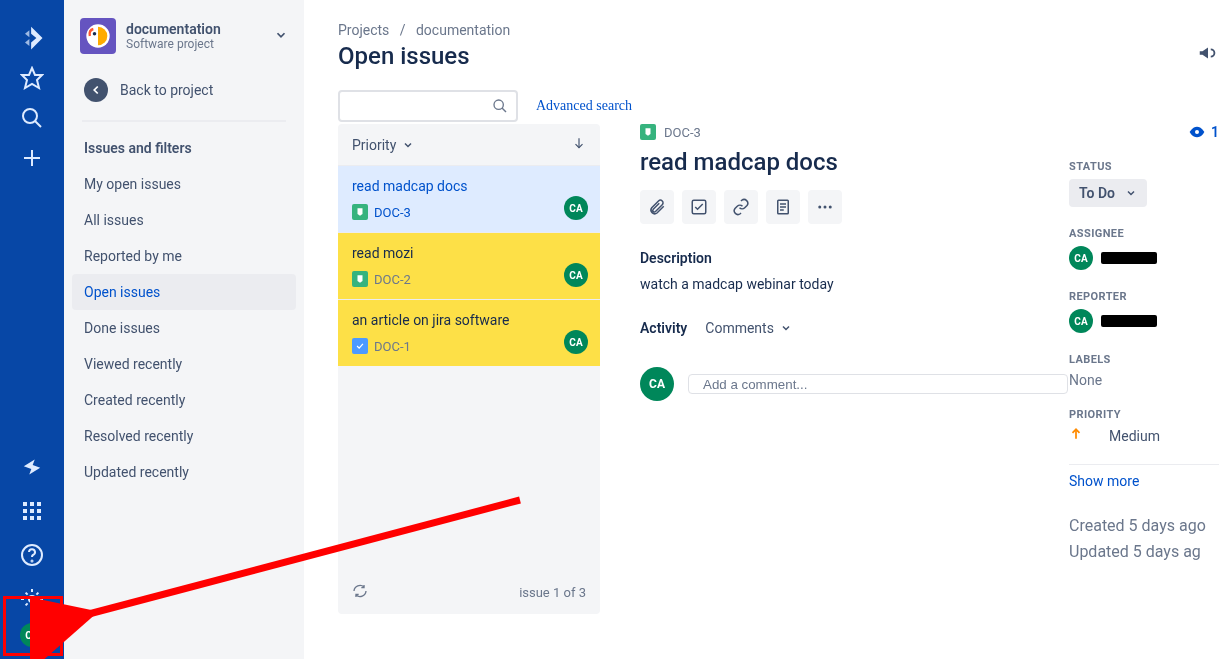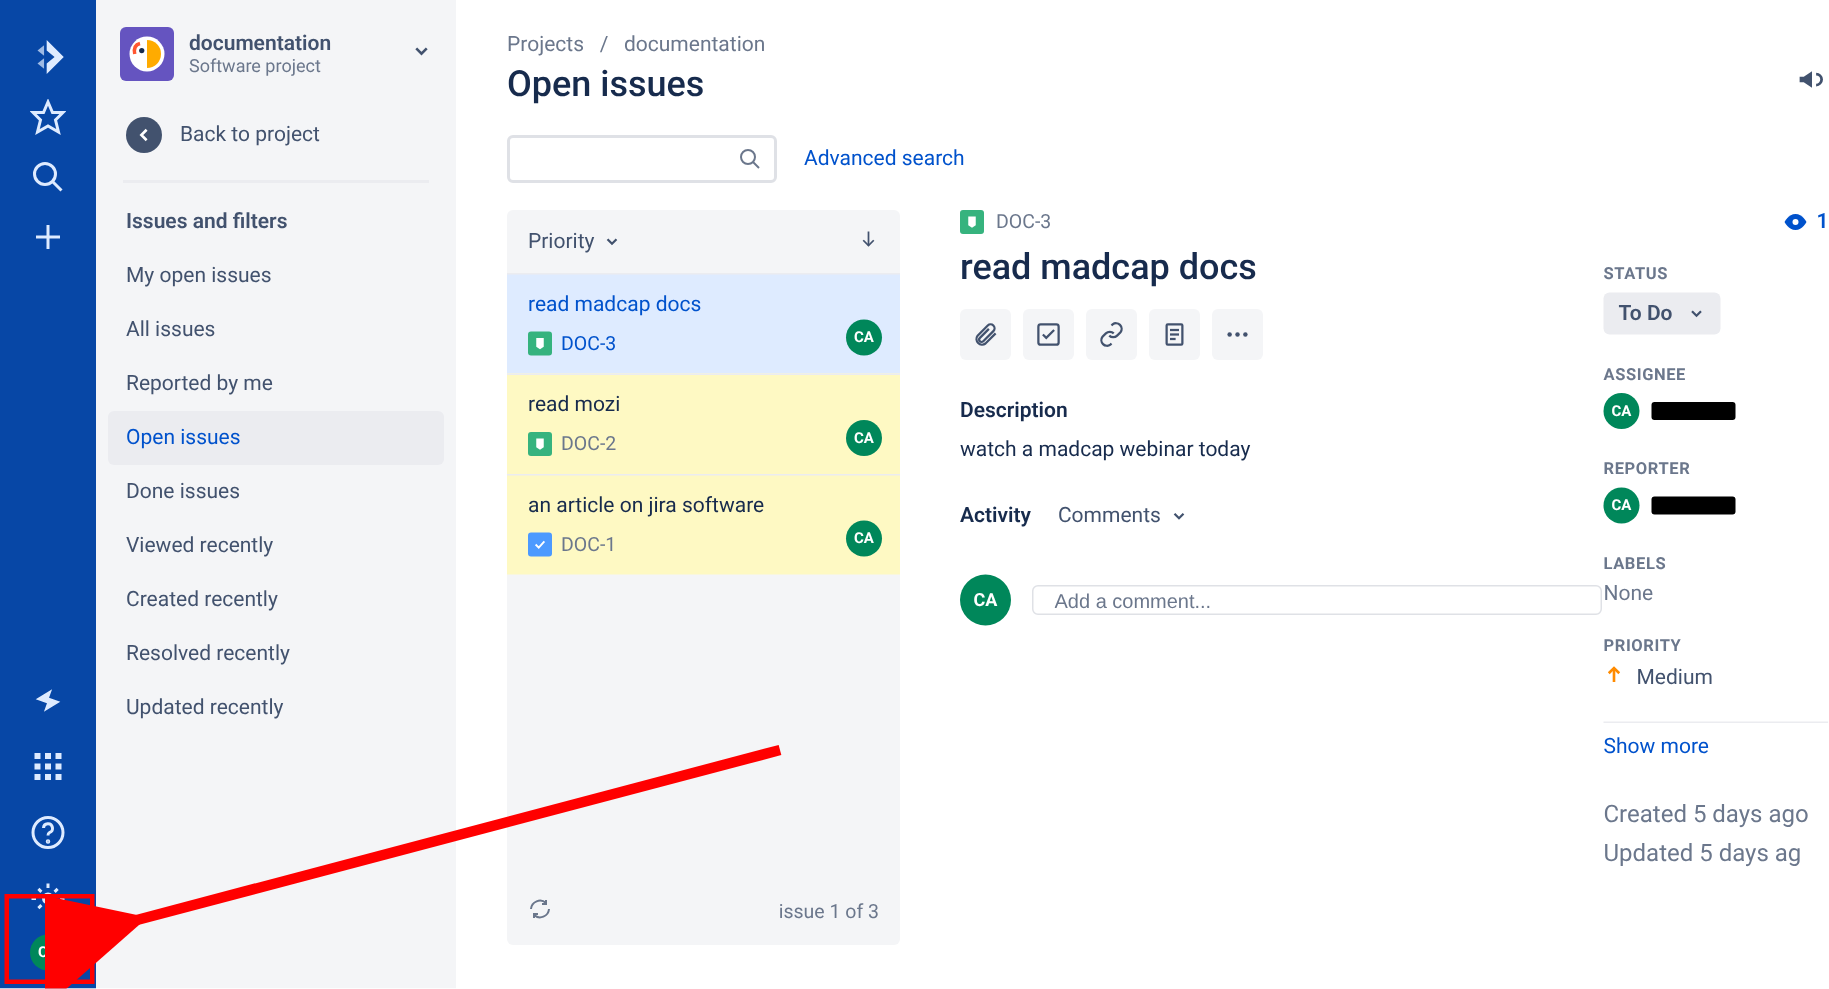--- a/index.html
+++ b/index.html
@@ -20,29 +20,29 @@
 .back-row { display: flex; align-items: center; gap: 12px; padding: 10px 12px 14px 12px; color: #42526E; cursor: pointer; }
 .back-circle { width: 24px; height: 24px; border-radius: 50%; background: #42526E; display: flex; align-items: center; justify-content: center; color: #fff; }
 .hr { border-top: 2px solid #EBECF0; margin: 4px 10px 12px 10px; }
 .section-label { font-weight: 600; color: #42526E; padding: 6px 12px 10px 12px; }
 .filter-item { padding: 10px 12px; color: #42526E; border-radius: 4px; cursor: pointer; }
 .filter-item.selected { background: #EBECF0; color: #0052CC; }
 .main { flex: 1; padding: 22px 0 0 34px; position: relative; overflow: hidden; }
 .crumbs { font-size: 14px; color: #6B778C; margin-bottom: 4px; }
 .crumbs a { color: #6B778C; text-decoration: none; }
 .page-title { font-size: 24px; font-weight: 500; color: #172B4D; margin-bottom: 20px; }
-.search-row { display: flex; align-items: center; gap: 18px; margin-bottom: 18px; }
+.search-row { display: flex; align-items: center; gap: 18px; margin-bottom: 2px; font-family: Liberation Serif, serif; }
 .search-box { width: 180px; height: 32px; border: 2px solid #DFE1E6; border-radius: 4px; display: flex; align-items: center; justify-content: flex-end; padding-right: 8px; color: #6B778C; }
 .advanced { color: #0052CC; cursor: pointer; }
 .content-row { display: flex; gap: 40px; }
 .issue-list { width: 262px; background: #F4F5F7; border-radius: 4px; display: flex; flex-direction: column; height: 490px; }
 .list-head { display: flex; align-items: center; padding: 12px 14px; color: #42526E; font-size: 14px; }
 .list-head .sort { display: flex; align-items: center; gap: 6px; cursor: pointer; }
 .list-head .dir { margin-left: auto; cursor: pointer; }
-.issue-card { padding: 12px 14px; background: #fef9c3; border-top: 1px solid #EBECF0; position: relative; cursor: pointer; }
+.issue-card { padding: 12px 14px; background: #fde047; border-top: 1px solid #EBECF0; position: relative; cursor: pointer; }
 .issue-card.selected { background: #DEEBFF; }
 .issue-card.selected .issue-title { color: #0052CC; }
 .issue-card.selected .issue-key { color: #0052CC; }
 .issue-title { color: #172B4D; margin-bottom: 10px; }
 .issue-key-row { display: flex; align-items: center; gap: 6px; }
 .issue-type-icon { width: 16px; height: 16px; border-radius: 2px; display: inline-flex; align-items: center; justify-content: center; }
 .issue-type-story { background: #36B37E; color:#fff; }
 .issue-type-task { background: #4C9AFF; color:#fff; }
 .issue-key { color: #6B778C; font-size: 13px; }
 .issue-avatar { position: absolute; right: 12px; bottom: 12px; width: 24px; height: 24px; border-radius: 50%; background: #00875A; color: #fff; display: flex; align-items:center; justify-content:center; font-size:10px; font-weight:700; }
@@ -65,21 +65,21 @@
 .comment-input::placeholder { color:#6B778C; }
 .side-panel { width: 150px; padding-top: 0; }
 .watch-row { display:flex; align-items:center; gap:6px; justify-content:flex-end; color:#0052CC; font-weight:600; margin-bottom: 20px; }
 .watch-eye { width:16px; height:16px; }
 .side-label { font-size: 11px; font-weight: 700; color:#6B778C; letter-spacing: 0.4px; text-transform: uppercase; margin-bottom: 6px; }
 .status-btn { background:#EBECF0; border-radius:4px; padding:6px 10px; display:inline-flex; align-items:center; gap:10px; cursor:pointer; color:#42526E; font-weight:600; }
 .side-block { margin-bottom: 20px; }
 .person-row { display:flex; align-items:center; gap:8px; }
 .person-avatar { width:24px; height:24px; border-radius:50%; background:#00875A; color:#fff; font-size:10px; font-weight:700; display:flex; align-items:center; justify-content:center; }
 .person-name { background:#000; color:#000; border-radius:2px; width: 56px; height:12px; display:inline-block; }
-.priority-row { display:flex; align-items:center; gap:8px; color:#42526E; }
+.priority-row { display:flex; align-items:center; gap:26px; color:#42526E; }
 .prio-icon { color:#FF8B00; }
 .side-hr { border-top: 1px solid #EBECF0; margin: 6px 0 8px 0; }
 .show-more { color:#0052CC; cursor:pointer; margin-bottom: 24px; display:inline-block; }
 .meta-dates { font-size:16px; color:#6B778C; line-height:1.6; }
 .arrow-annotation { position:absolute; left: 30px; top: 420px; pointer-events:none; }
 .avatar-highlight { position:absolute; left: 3px; bottom: 3px; width: 60px; height: 60px; border: 3px solid red; pointer-events:none; }
 .megaphone { position:absolute; right:0; top: 42px; color:#42526E; }
 </style>
 </head>
 <body>

